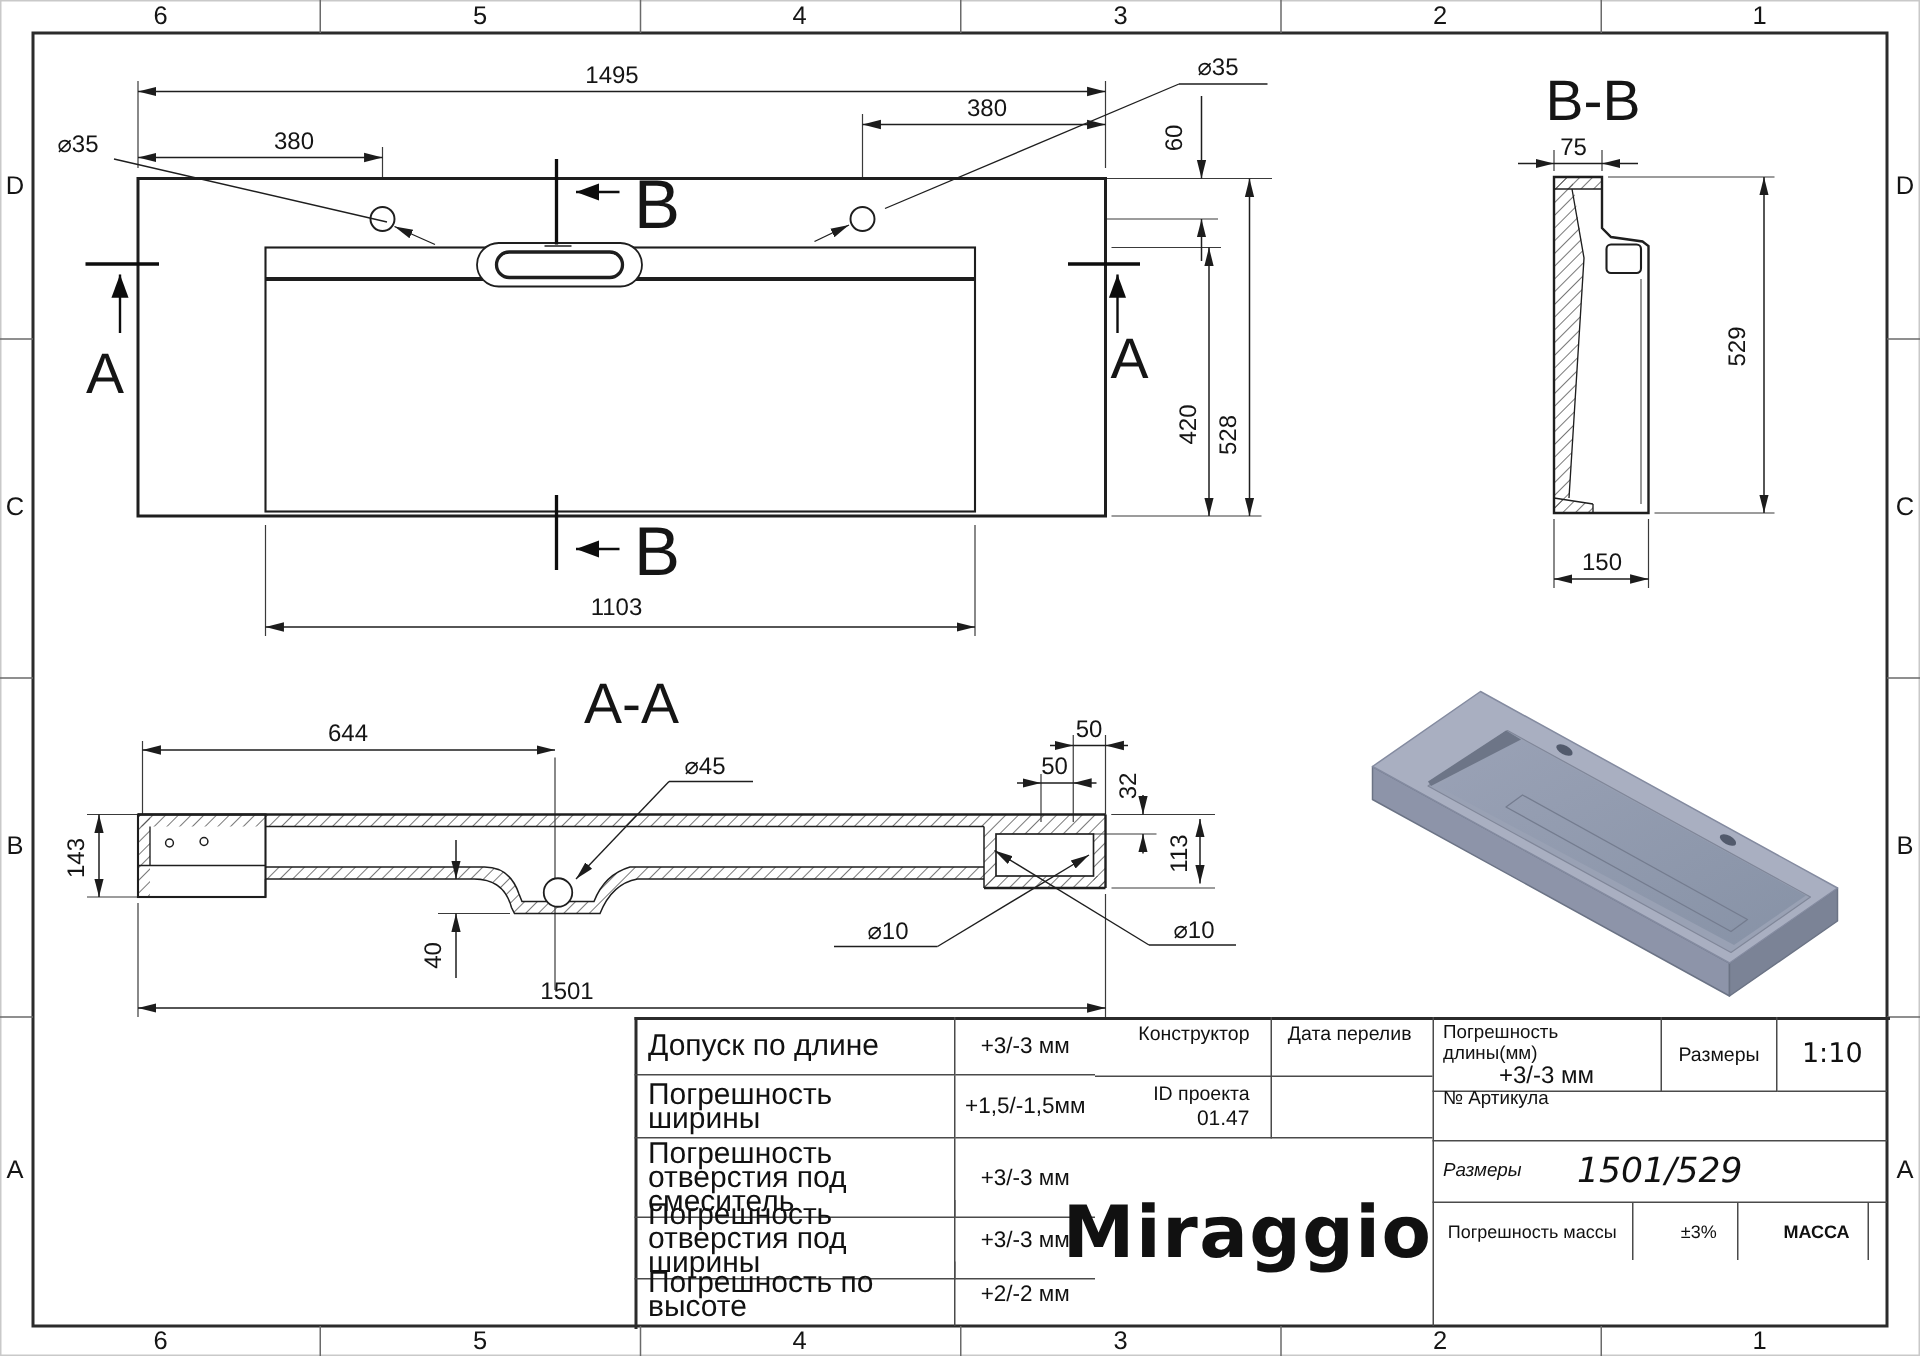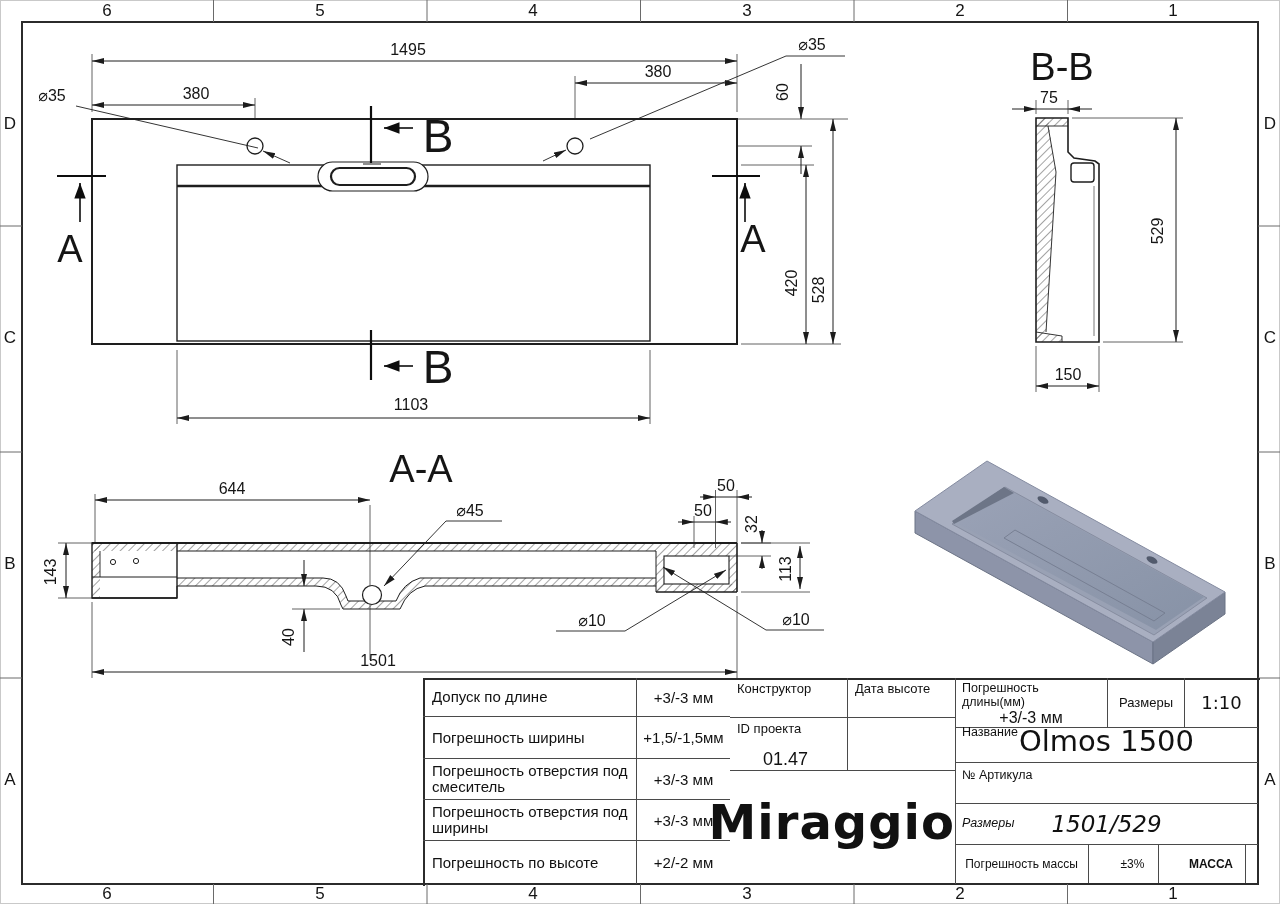--- a/index.html
+++ b/index.html
@@ -12,32 +12,32 @@
   .cutB{font-size:46px;}
   .vtitle{font-size:38px;}
   
   .tb-frame{position:absolute;left:423px;top:678px;width:835px;height:206px;
             border-top:2px solid #2b2b2b;border-left:2px solid #2b2b2b;pointer-events:none;}
   .tb-tol{position:absolute;left:423px;top:678px;width:307px;height:206px;
           display:grid;grid-template-rows:39px 42px 41px 41px 43px;}
   .tol-row{display:grid;grid-template-columns:214px 1fr;}
   .tol-label{border-right:1px solid #4a4a4a;border-bottom:1px solid #4a4a4a;
              display:flex;align-items:center;padding:2px 6px 2px 9px;
-             font-size:15px;line-height:16px;}
+             font-size:20px;line-height:16px;}
   .tol-val{border-bottom:1px solid #4a4a4a;display:flex;align-items:center;
            justify-content:center;font-size:15px;white-space:nowrap;}
   .tol-row:last-child .tol-label,.tol-row:last-child .tol-val{border-bottom:none;}
   .tb-mid{position:absolute;left:730px;top:678px;width:225px;height:206px;
           border-right:1px solid #4a4a4a;}
   .tbm-r1{display:grid;grid-template-columns:118px 1fr;height:40px;}
   .tbm-r2{display:grid;grid-template-columns:118px 1fr;height:41px;}
   .tbm-cell{border-right:1px solid #4a4a4a;border-bottom:1px solid #4a4a4a;
-            font-size:13px;padding:3px 4px 0 7px;}
+            font-size:13px;padding:3px 14px 0 7px;text-align:right;}
   .tbm-cell.last{border-right:none;}
-  .tbm-id-val{padding-left:26px;font-size:18px;margin-top:13px;}
+  .tbm-id-val{padding-left:26px;font-size:14px;margin-top:1px;}
   .tb-logo{height:125px;display:flex;align-items:center;justify-content:flex-end;}
   .logo-text{font-size:48px;font-weight:600;letter-spacing:1px;font-family:"DejaVu Sans",sans-serif;}
   .tb-right{position:absolute;left:955px;top:678px;width:303px;height:206px;}
   .tbr-r1{display:grid;grid-template-columns:153px 77px 1fr;height:42px;}
   .tbr-c{border-right:1px solid #4a4a4a;border-bottom:1px solid #4a4a4a;position:relative;}
   .tbr-c.norb{border-right:none;}
   .tbr-lbl{font-size:12.5px;padding:3px 2px 0 7px;}
   .tbr-tolval{text-align:center;font-size:16px;}
   .mid-center{display:flex;align-items:center;justify-content:center;height:100%;}
   .tbr-row{position:relative;border-bottom:1px solid #4a4a4a;}
@@ -344,21 +344,21 @@
   </div>
   <div class="tol-row">
     <div class="tol-label">Погрешность по высоте</div>
     <div class="tol-val">+2/-2 мм</div>
   </div>
 </div>
 
 <div class="tb-mid">
   <div class="tbm-r1">
     <div class="tbm-cell">Конструктор</div>
-    <div class="tbm-cell last">Дата высоте</div>
+    <div class="tbm-cell last">Дата перелив</div>
   </div>
   <div class="tbm-r2">
     <div class="tbm-cell">
       <div>ID проекта</div>
       <div class="tbm-id-val">01.47</div>
     </div>
     <div class="tbm-cell last"></div>
   </div>
   <div class="tb-logo">
     <span class="logo-text">Miraggio</span>
@@ -371,24 +371,20 @@
       <div class="tbr-lbl">Погрешность длины(мм)</div>
       <div class="tbr-tolval">+3/-3 мм</div>
     </div>
     <div class="tbr-c">
       <div class="mid-center" style="font-size:13px;">Размеры</div>
     </div>
     <div class="tbr-c norb">
       <div class="mid-center scale-val">1:10</div>
     </div>
   </div>
-  <div class="tbr-row" style="height:42px;">
-    <div class="lbl-abs">Название</div>
-    <div class="val-big">Olmos 1500</div>
-  </div>
   <div class="tbr-row" style="height:40px;">
     <div class="lbl-abs">№ Артикула</div>
   </div>
   <div class="tbr-row" style="height:40px;font-style:italic;">
     <div class="lbl-abs" style="top:12px;">Размеры</div>
     <div class="val-med">1501/529</div>
   </div>
   <div class="tbr-r5">
     <div class="tbr5-c">Погрешность массы</div>
     <div class="tbr5-c">±3%</div>

